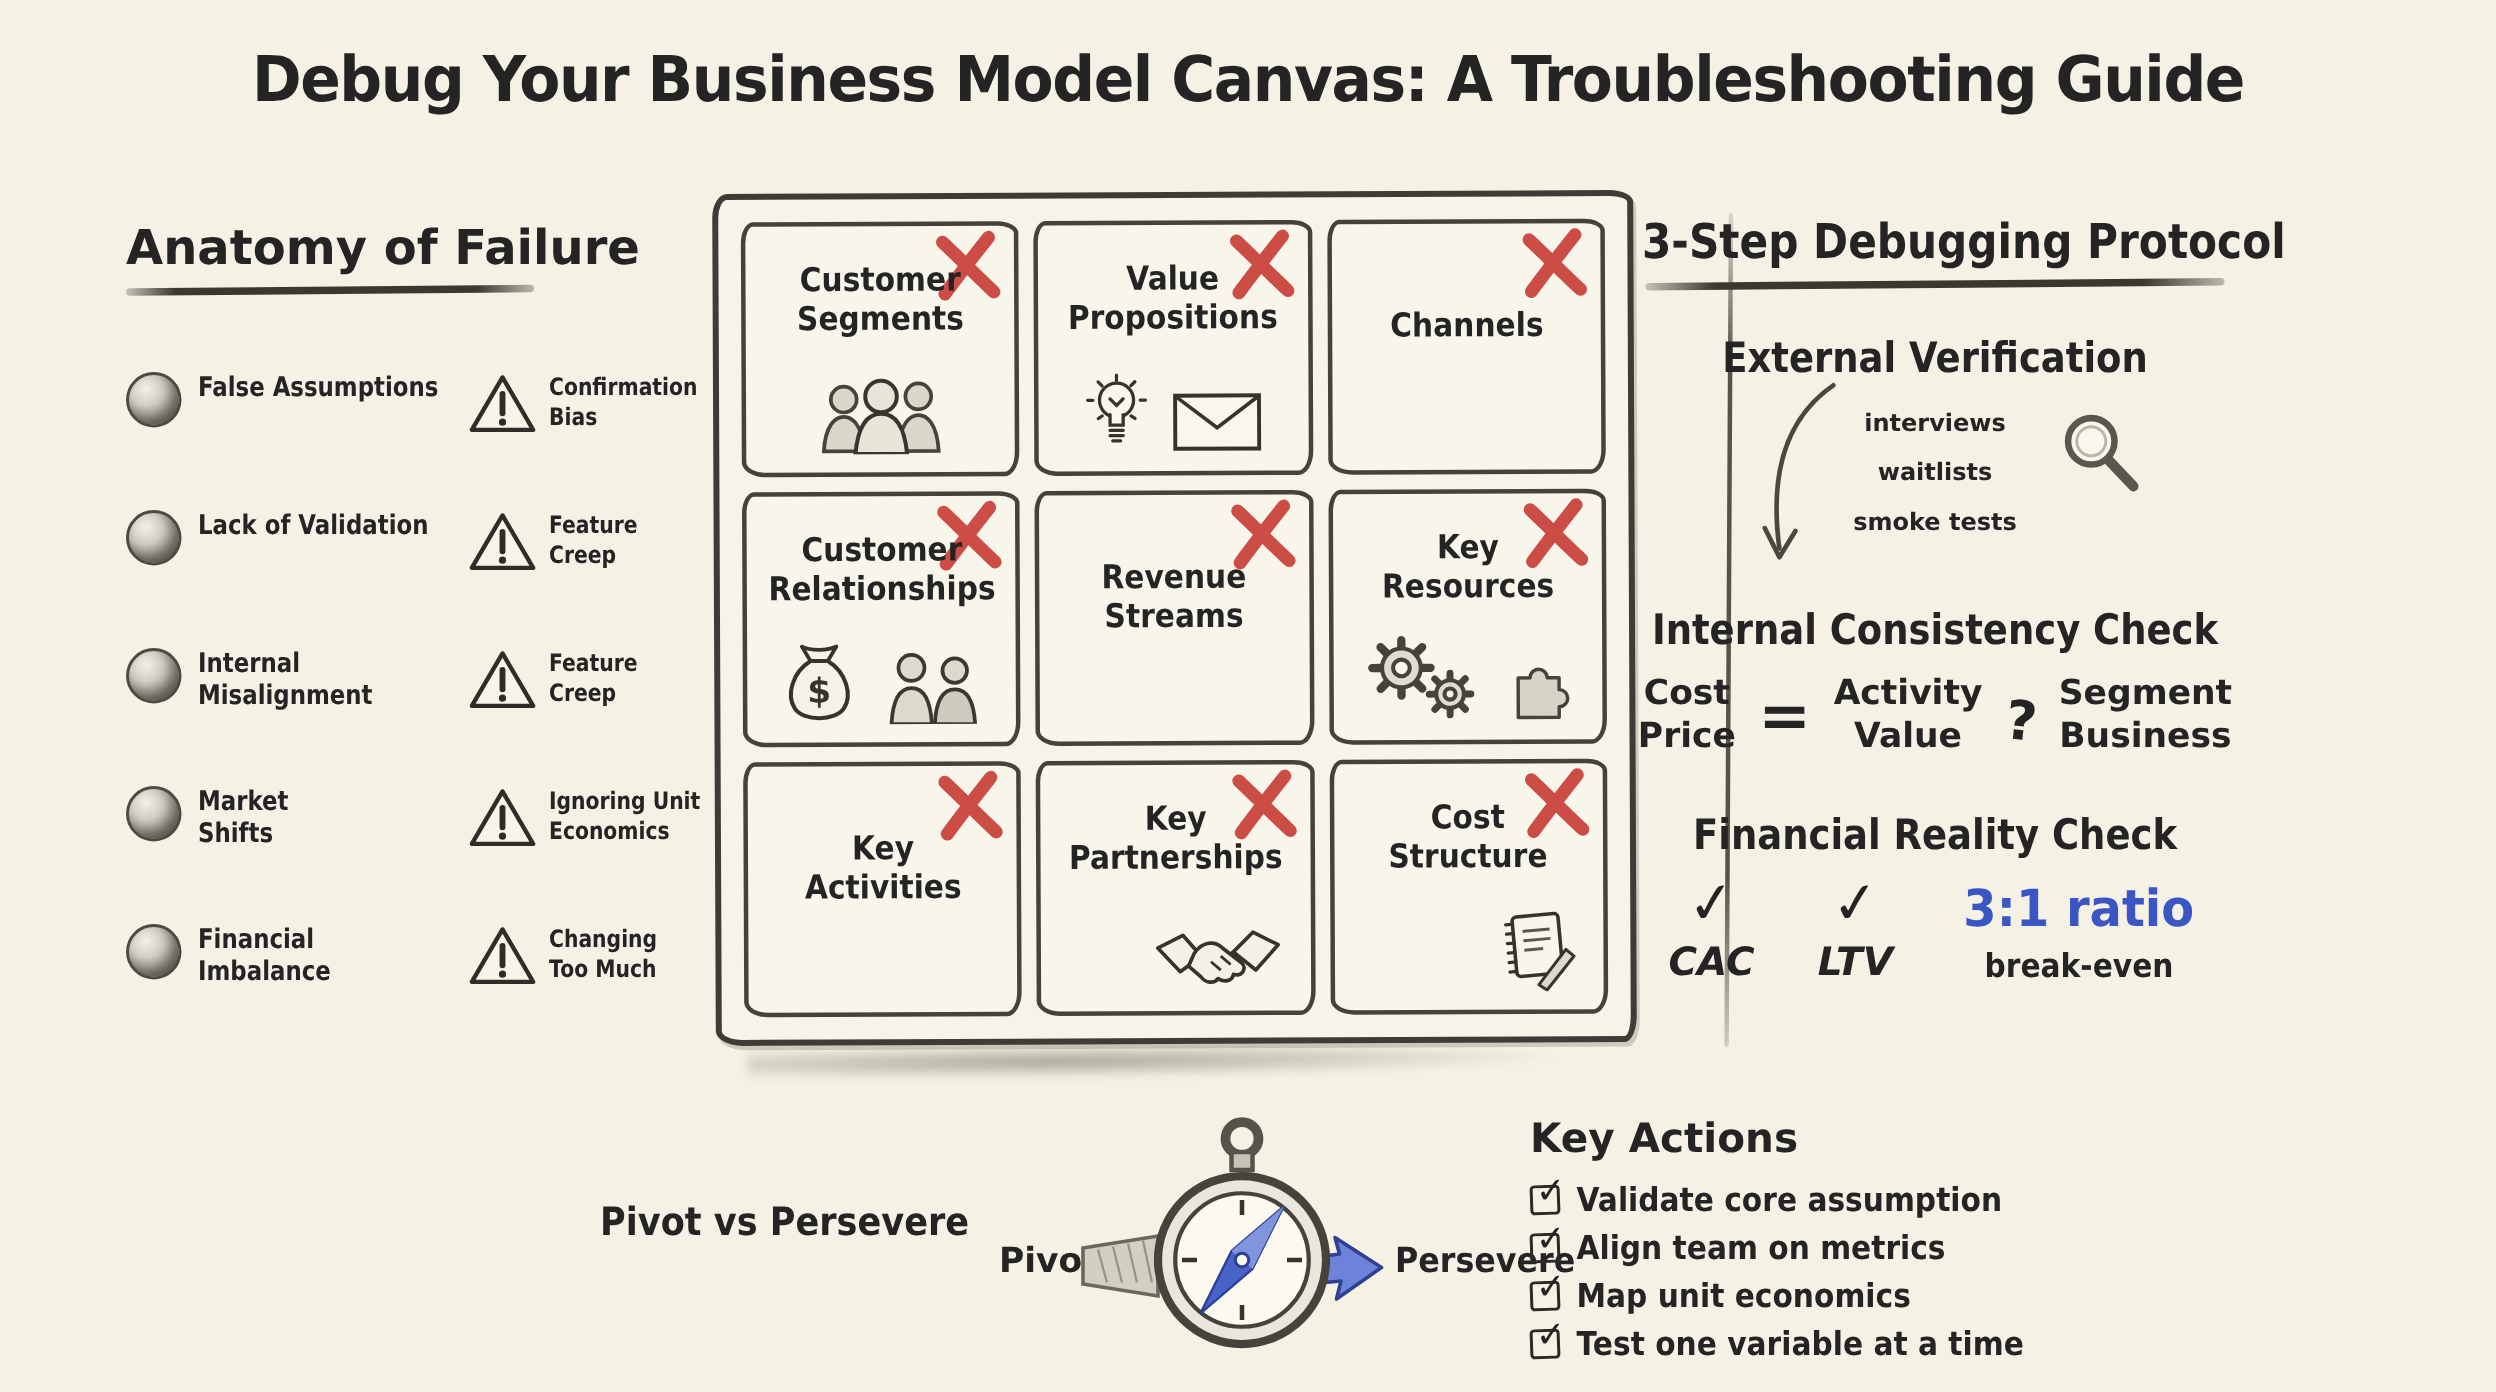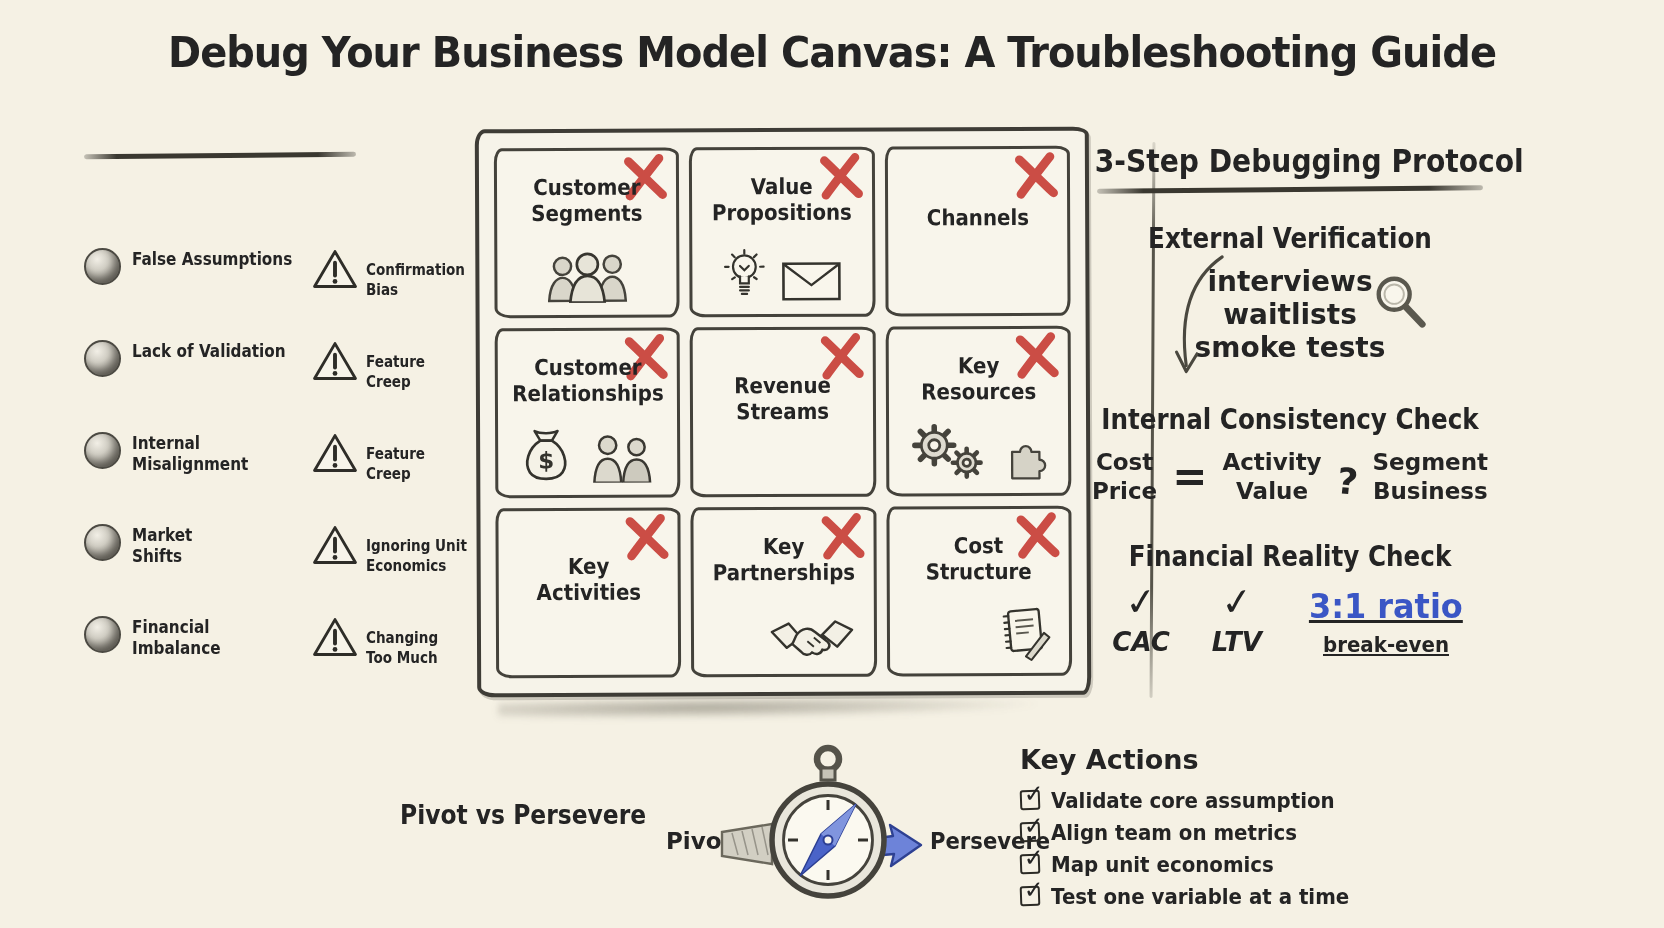--- a/index.html
+++ b/index.html
@@ -29,21 +29,21 @@
     flex:0 0 auto; width:37px; height:37px; border-radius:50%; margin-right:11px;
     background:radial-gradient(circle at 34% 28%, #f2efe6 0%, #cfccc2 35%, #8b887f 72%, #5a5851 100%);
     border:2px solid #4c4a43; box-shadow:inset -4px -5px 7px rgba(40,38,32,.4);
   }
   .a-label { flex:0 0 auto; width:176px; font-size:18px; line-height:1.18; }
   .a-label > span, .a-cons > span {
     display:inline-block; width:118%; white-space:pre-line;
     transform:scaleX(.847); transform-origin:0 50%;
   }
   .warn { flex:0 0 auto; width:46px; height:43px; margin:0 8px 0 4px; }
-  .a-cons { flex:0 0 auto; width:126px; font-size:16px; line-height:1.22;margin-top:12px; }
+  .a-cons { flex:0 0 auto; width:126px; font-size:16px; line-height:1.22; }
   
   .bmc {
     position:absolute; left:476px; top:128px; width:614px; height:568px;
     background:#f6f3e9; border:4px solid #3e3c36;
     border-radius:10px 16px 8px 18px / 16px 8px 18px 10px;
     transform:rotate(-0.25deg);
     box-shadow:2px 3px 0 rgba(70,66,56,.22);
     padding:15px; display:grid;
     grid-template-columns:repeat(3,1fr); grid-template-rows:repeat(3,1fr); gap:10px;
   }
@@ -75,35 +75,35 @@
   }
   .cell-iconrow.toright { justify-content:flex-end; padding-right:16px; }
   .cell-iconrow.midright { justify-content:center; padding-left:56px; }
   
   .protocol { position:absolute; left:1068px; top:142px; width:444px; text-align:center; }
   .protocol .sec-head h2 { transform:scaleX(.88); }
   .protocol .underline { width:386px; margin-left:auto; margin-right:auto; }
   .p-sub { font-size:28px; white-space:nowrap; transform:scaleX(.88); }
   .step1-title { margin-top:30px; }
   .step1-body { position:relative; height:148px; }
-  .methods { padding-top:10px; font-size:28px; line-height:33px; }
+  .methods { padding-top:10px; font-size:16px; line-height:33px; }
   .curve-arrow { position:absolute; left:92px; top:-2px; }
   .magnifier { position:absolute; right:82px; top:16px; }
   .formula {
     margin-top:12px; display:flex; justify-content:center; align-items:center; gap:15px;
   }
   .frac { font-size:23px; line-height:1.25; }
   .f-eq { font-size:42px; }
   .f-q { font-size:36px; position:relative; top:5px; transform:rotate(6deg); }
   .step3-title { margin-top:34px; }
   .checks { margin-top:10px; display:flex; justify-content:center; align-items:flex-end; gap:42px; }
   .check { display:flex; flex-direction:column; align-items:center; }
   .check .mark { font-size:38px; line-height:1; transform:rotate(-6deg); }
   .check .lbl { font-size:26px; margin-top:6px;font-style:italic; }
-  .ratio { display:flex; flex-direction:column; align-items:center;text-decoration:underline; }
+  .ratio { display:flex; flex-direction:column; align-items:center; }
   .ratio .r1 { font-size:34px; line-height:1; color:#3a56c5; transform:scaleX(.94); white-space:nowrap; }
   .ratio .r2 { font-size:22px; margin-top:9px; transform:scaleX(.9); white-space:nowrap; }
   
   .pvp { position:absolute; left:400px; top:800px; font-size:26px; transform:scaleX(.9); transform-origin:0 50%; white-space:nowrap; }
   .pivot-word { position:absolute; left:666px; top:828px; font-size:23px; }
   .band-icon { position:absolute; left:720px; top:820px; }
   .blue-arrow { position:absolute; left:868px; top:820px; }
   .compass { position:absolute; left:762px; top:740px; }
   .persevere-word { position:absolute; left:930px; top:828px; font-size:23px; transform:scaleX(.92); transform-origin:0 50%; }
   .key-actions { position:absolute; left:1020px; top:744px; width:420px; }
@@ -119,20 +119,21 @@
 </style>
 </head>
 <body>
 
 <div id="page">
 
   <h1 class="title">Debug Your Business Model Canvas: A Troubleshooting Guide</h1>
 
   <section class="anatomy">
     <div class="sec-head">
+      <h2>Anatomy of Failure</h2>
       <div class="underline" style="width:272px"></div>
     </div>
     <div class="a-list">
 
       <div class="a-row">
         <span class="sphere"></span>
         <span class="a-label"><span>False Assumptions</span></span>
         <span class="warn">
           <svg viewBox="0 0 54 50" width="46" height="43">
               <path d="M27 4 L51 45 L3 45 Z" fill="#f7f4ea" stroke="#2e2d28" stroke-width="3.4" stroke-linejoin="round"></path>

